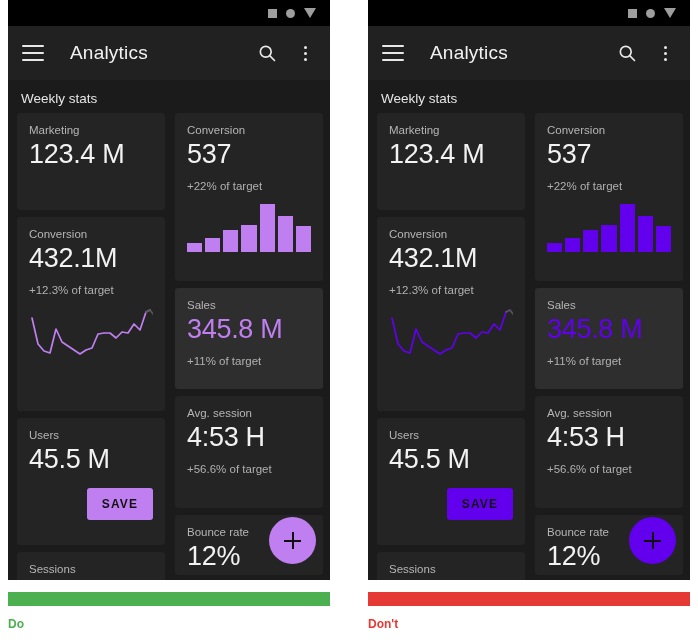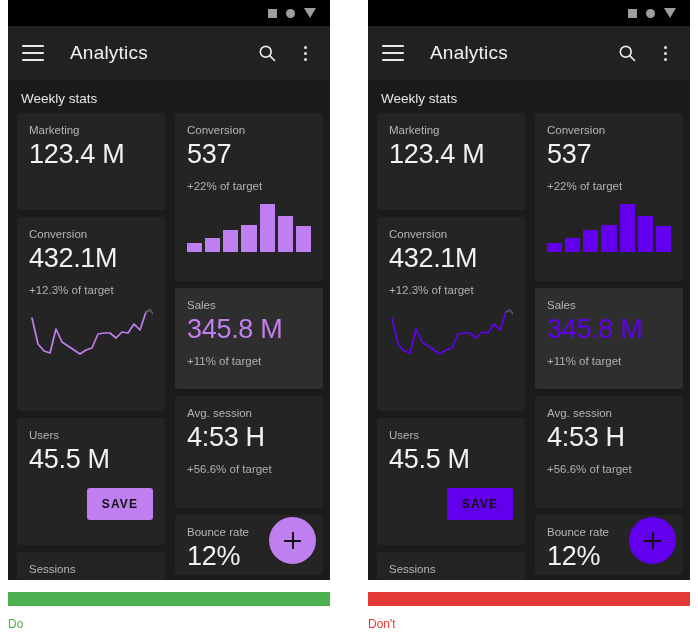--- a/index.html
+++ b/index.html
@@ -107,21 +107,21 @@
 
   
   .grain {
     position:absolute; inset:0; pointer-events:none; z-index:3;
     background-image: radial-gradient(rgba(255,255,255,.035) .6px, transparent .7px);
     background-size: 4px 4px;
   }
 
   
   .verdict-bar { width: 322px; height: 14px; margin-top: 12px; }
-  .verdict-label { margin-top: 11px; font-size: 12px; font-weight: 400; }
+  .verdict-label { margin-top: 11px; font-size: 12px; font-weight: 700; }
 
   
   .panel.left  { --accent: #c07ff0; }
   .panel.right { --accent: #6200ee; }
 </style>
 </head>
 <body>
 
 <div class="stage">
 

